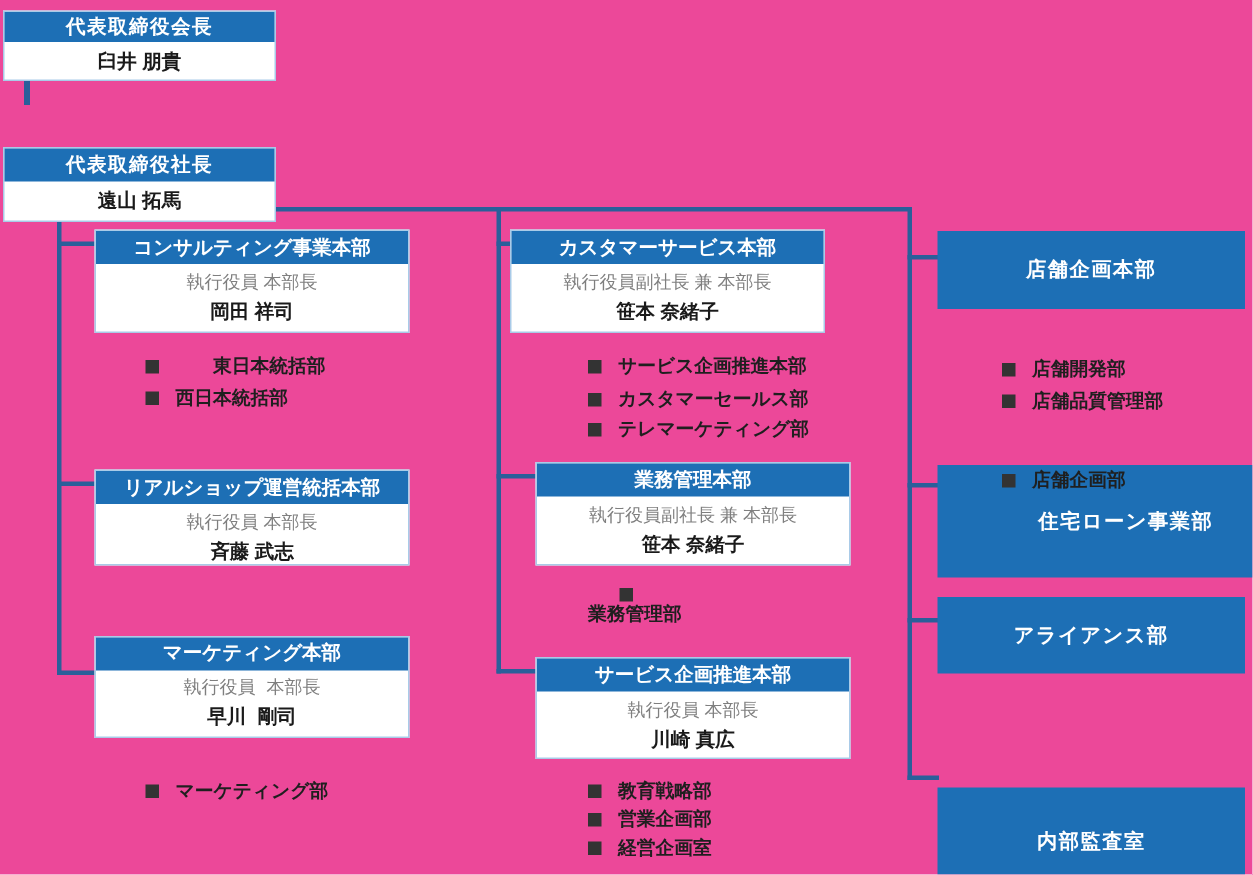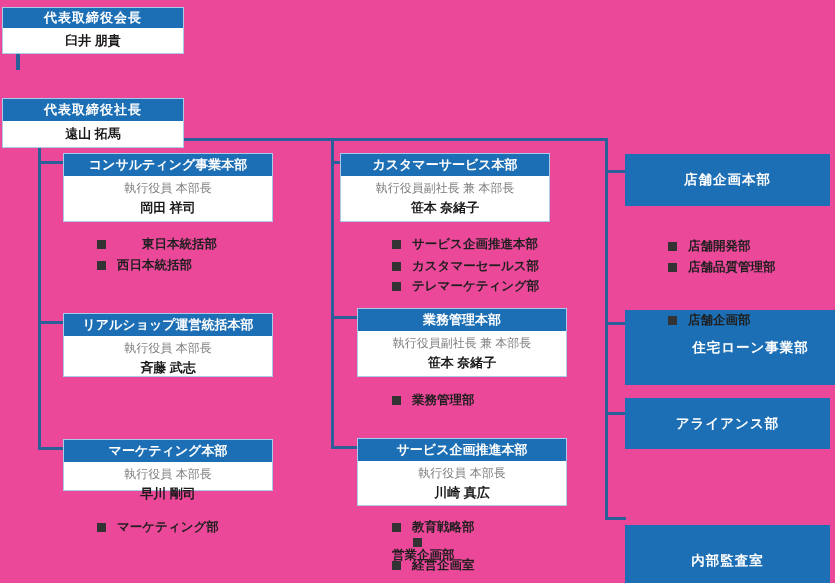--- a/index.html
+++ b/index.html
@@ -68,21 +68,21 @@
       <div class="unit-person">岡田 祥司</div>
     </div>
   </div>
   <div class="unit" style="left:63px;top:313px;height:64px;">
     <div class="unit-hdr" style="font-size:13px;">リアルショップ運営統括本部</div>
     <div class="unit-body">
       <div class="unit-role">執行役員 本部長</div>
       <div class="unit-person">斉藤 武志</div>
     </div>
   </div>
-  <div class="unit" style="left:63px;top:439px;height:52px;">
+  <div class="unit" style="left:63px;top:424px;height:68px;font-family:Liberation Mono, monospace;">
     <div class="unit-hdr">マーケティング本部</div>
     <div class="unit-body">
       <div class="unit-role">執行役員 本部長</div>
       <div class="unit-person">早川 剛司</div>
     </div>
   </div>
 
   <div class="unit" style="left:340px;top:153px;height:69px;">
     <div class="unit-hdr">カスタマーサービス本部</div>
     <div class="unit-body">
@@ -136,29 +136,29 @@
     <span>サービス企画推進本部</span>
   </div>
   <div class="dept" style="left:392px;top:258px;">
     <span class="sq"></span>
     <span>カスタマーセールス部</span>
   </div>
   <div class="dept" style="left:392px;top:278px;">
     <span class="sq"></span>
     <span>テレマーケティング部</span>
   </div>
-  <div class="dept" style="left:392px;top:392px;">
+  <div class="dept" style="left:392px;top:392px;flex-direction:column;">
     <span class="sq"></span>
     <span>業務管理部</span>
   </div>
   <div class="dept" style="left:392px;top:519px;">
     <span class="sq"></span>
     <span>教育戦略部</span>
   </div>
-  <div class="dept" style="left:392px;top:538px;flex-direction:column;">
+  <div class="dept" style="left:392px;top:538px;">
     <span class="sq"></span>
     <span>営業企画部</span>
   </div>
   <div class="dept" style="left:392px;top:557px;">
     <span class="sq"></span>
     <span>経営企画室</span>
   </div>
 
   <div class="dept" style="left:668px;top:238px;">
     <span class="sq"></span>

